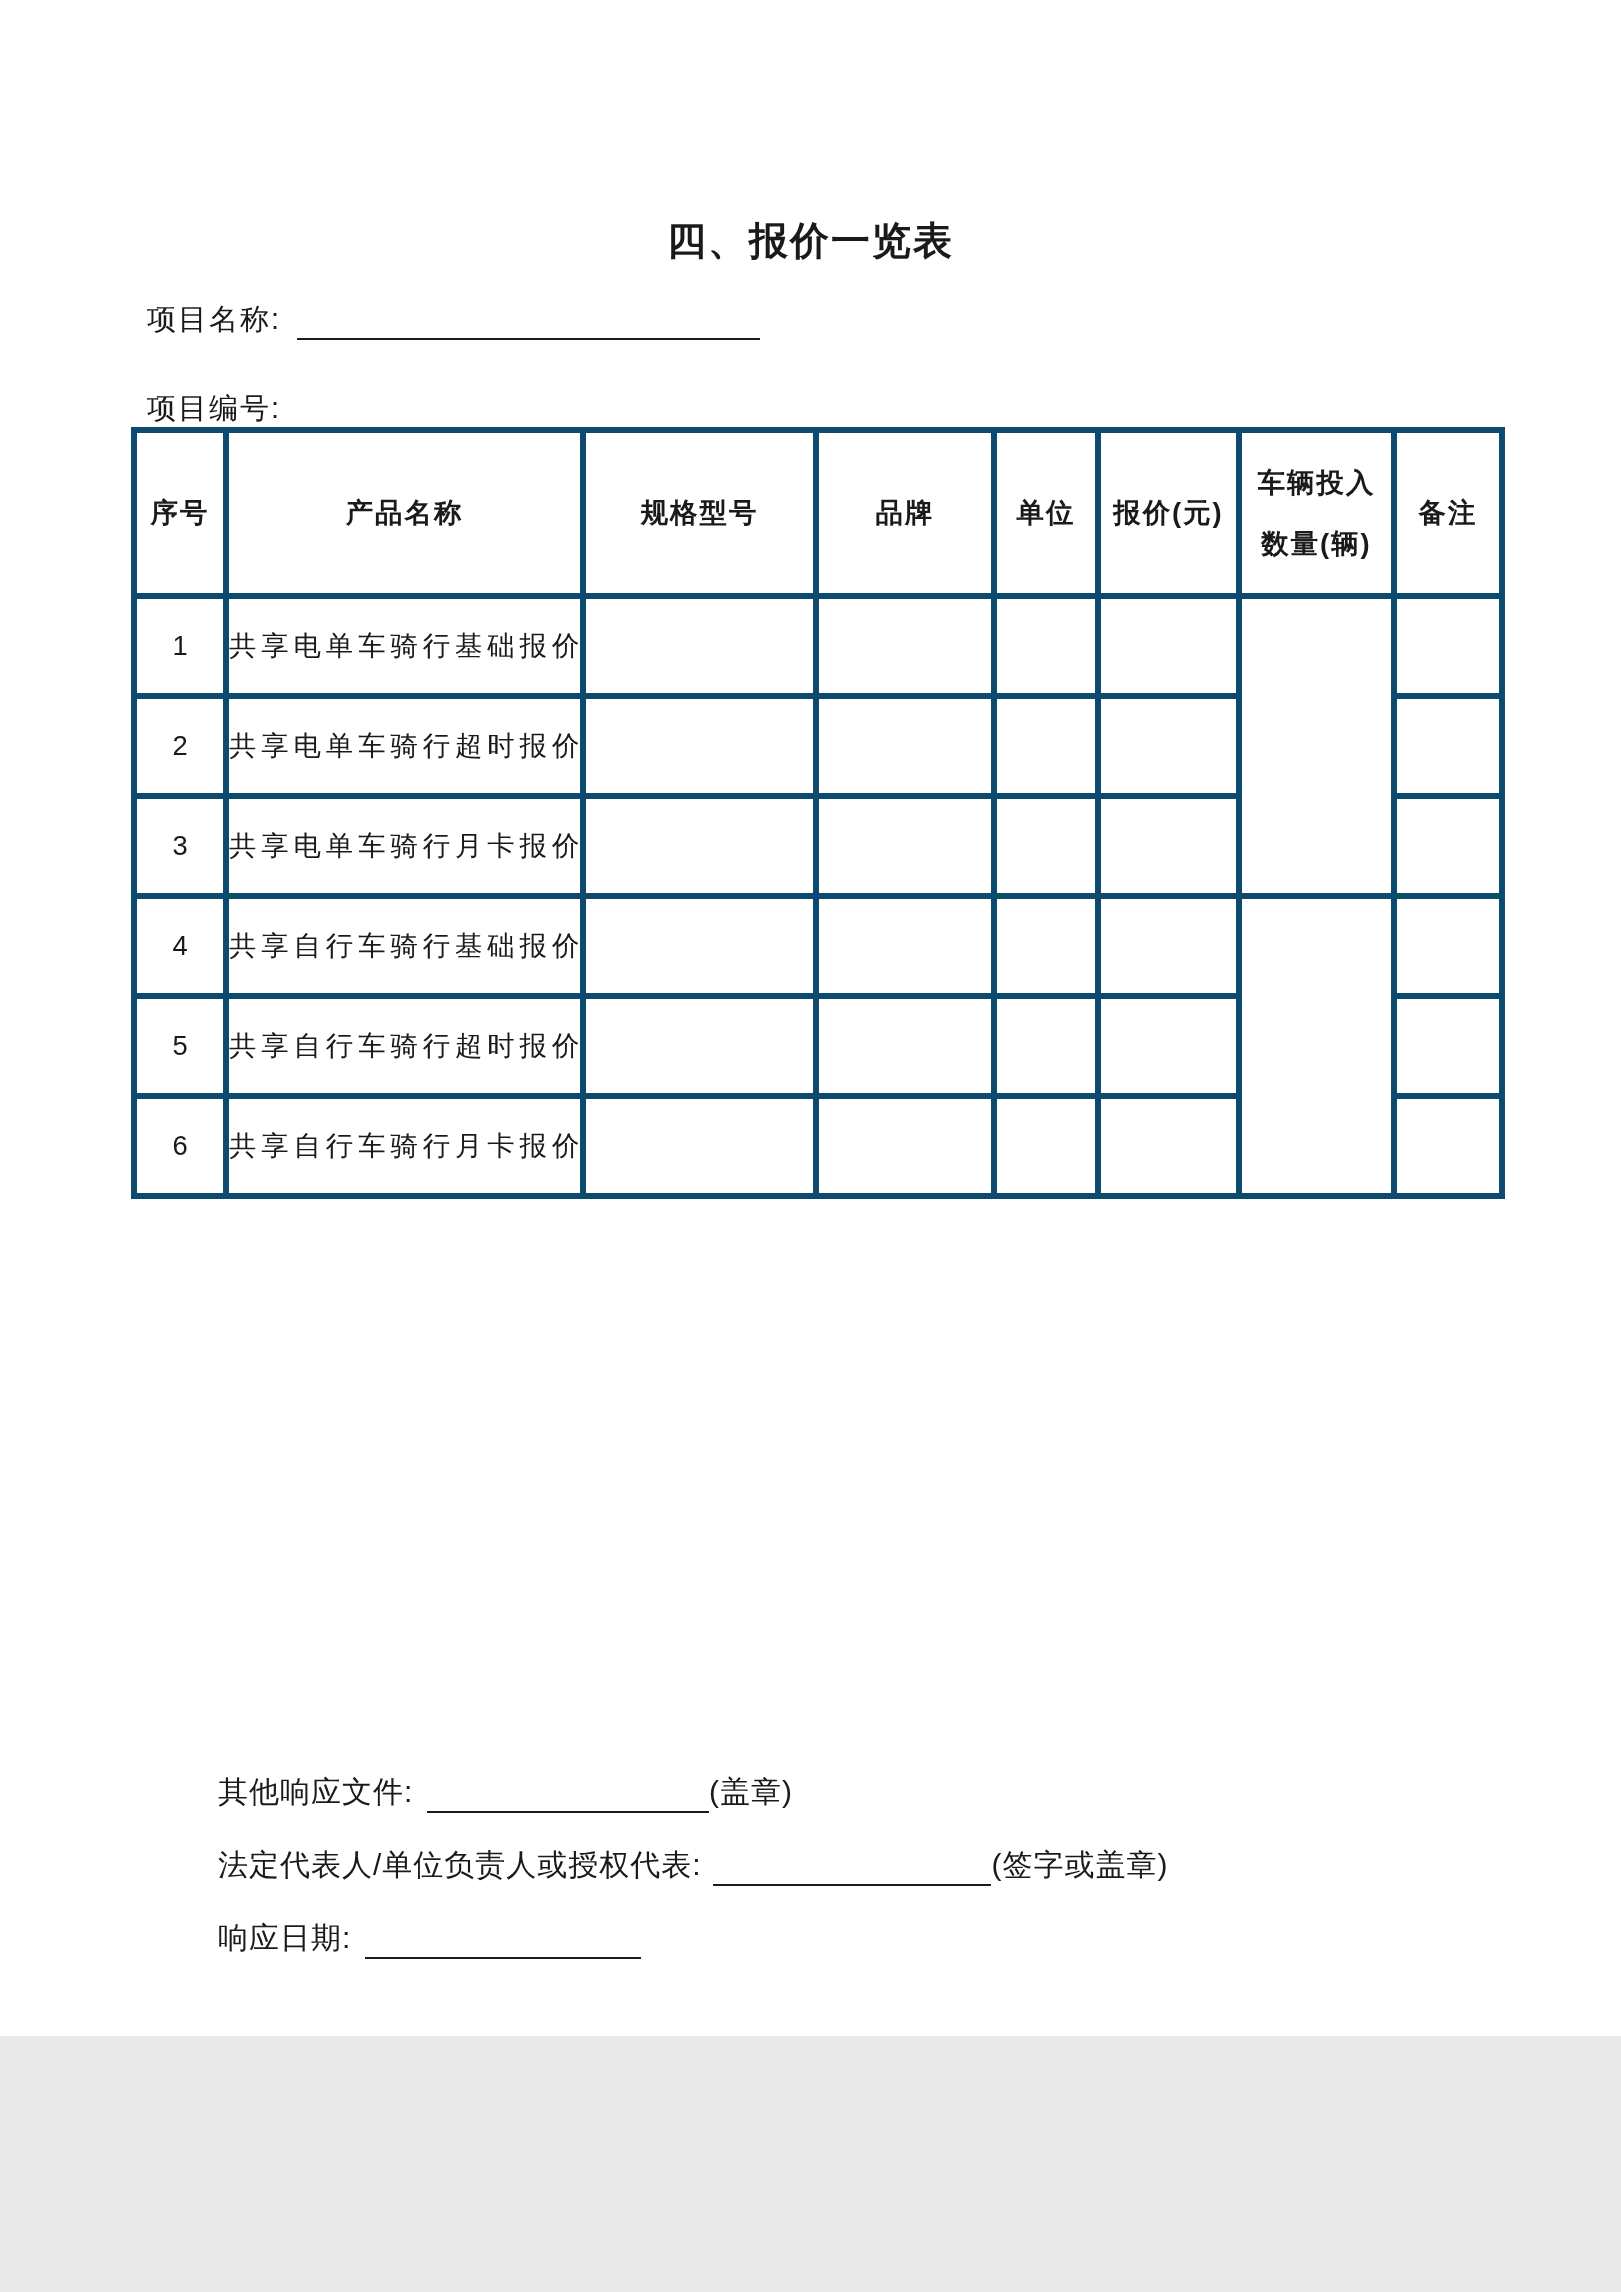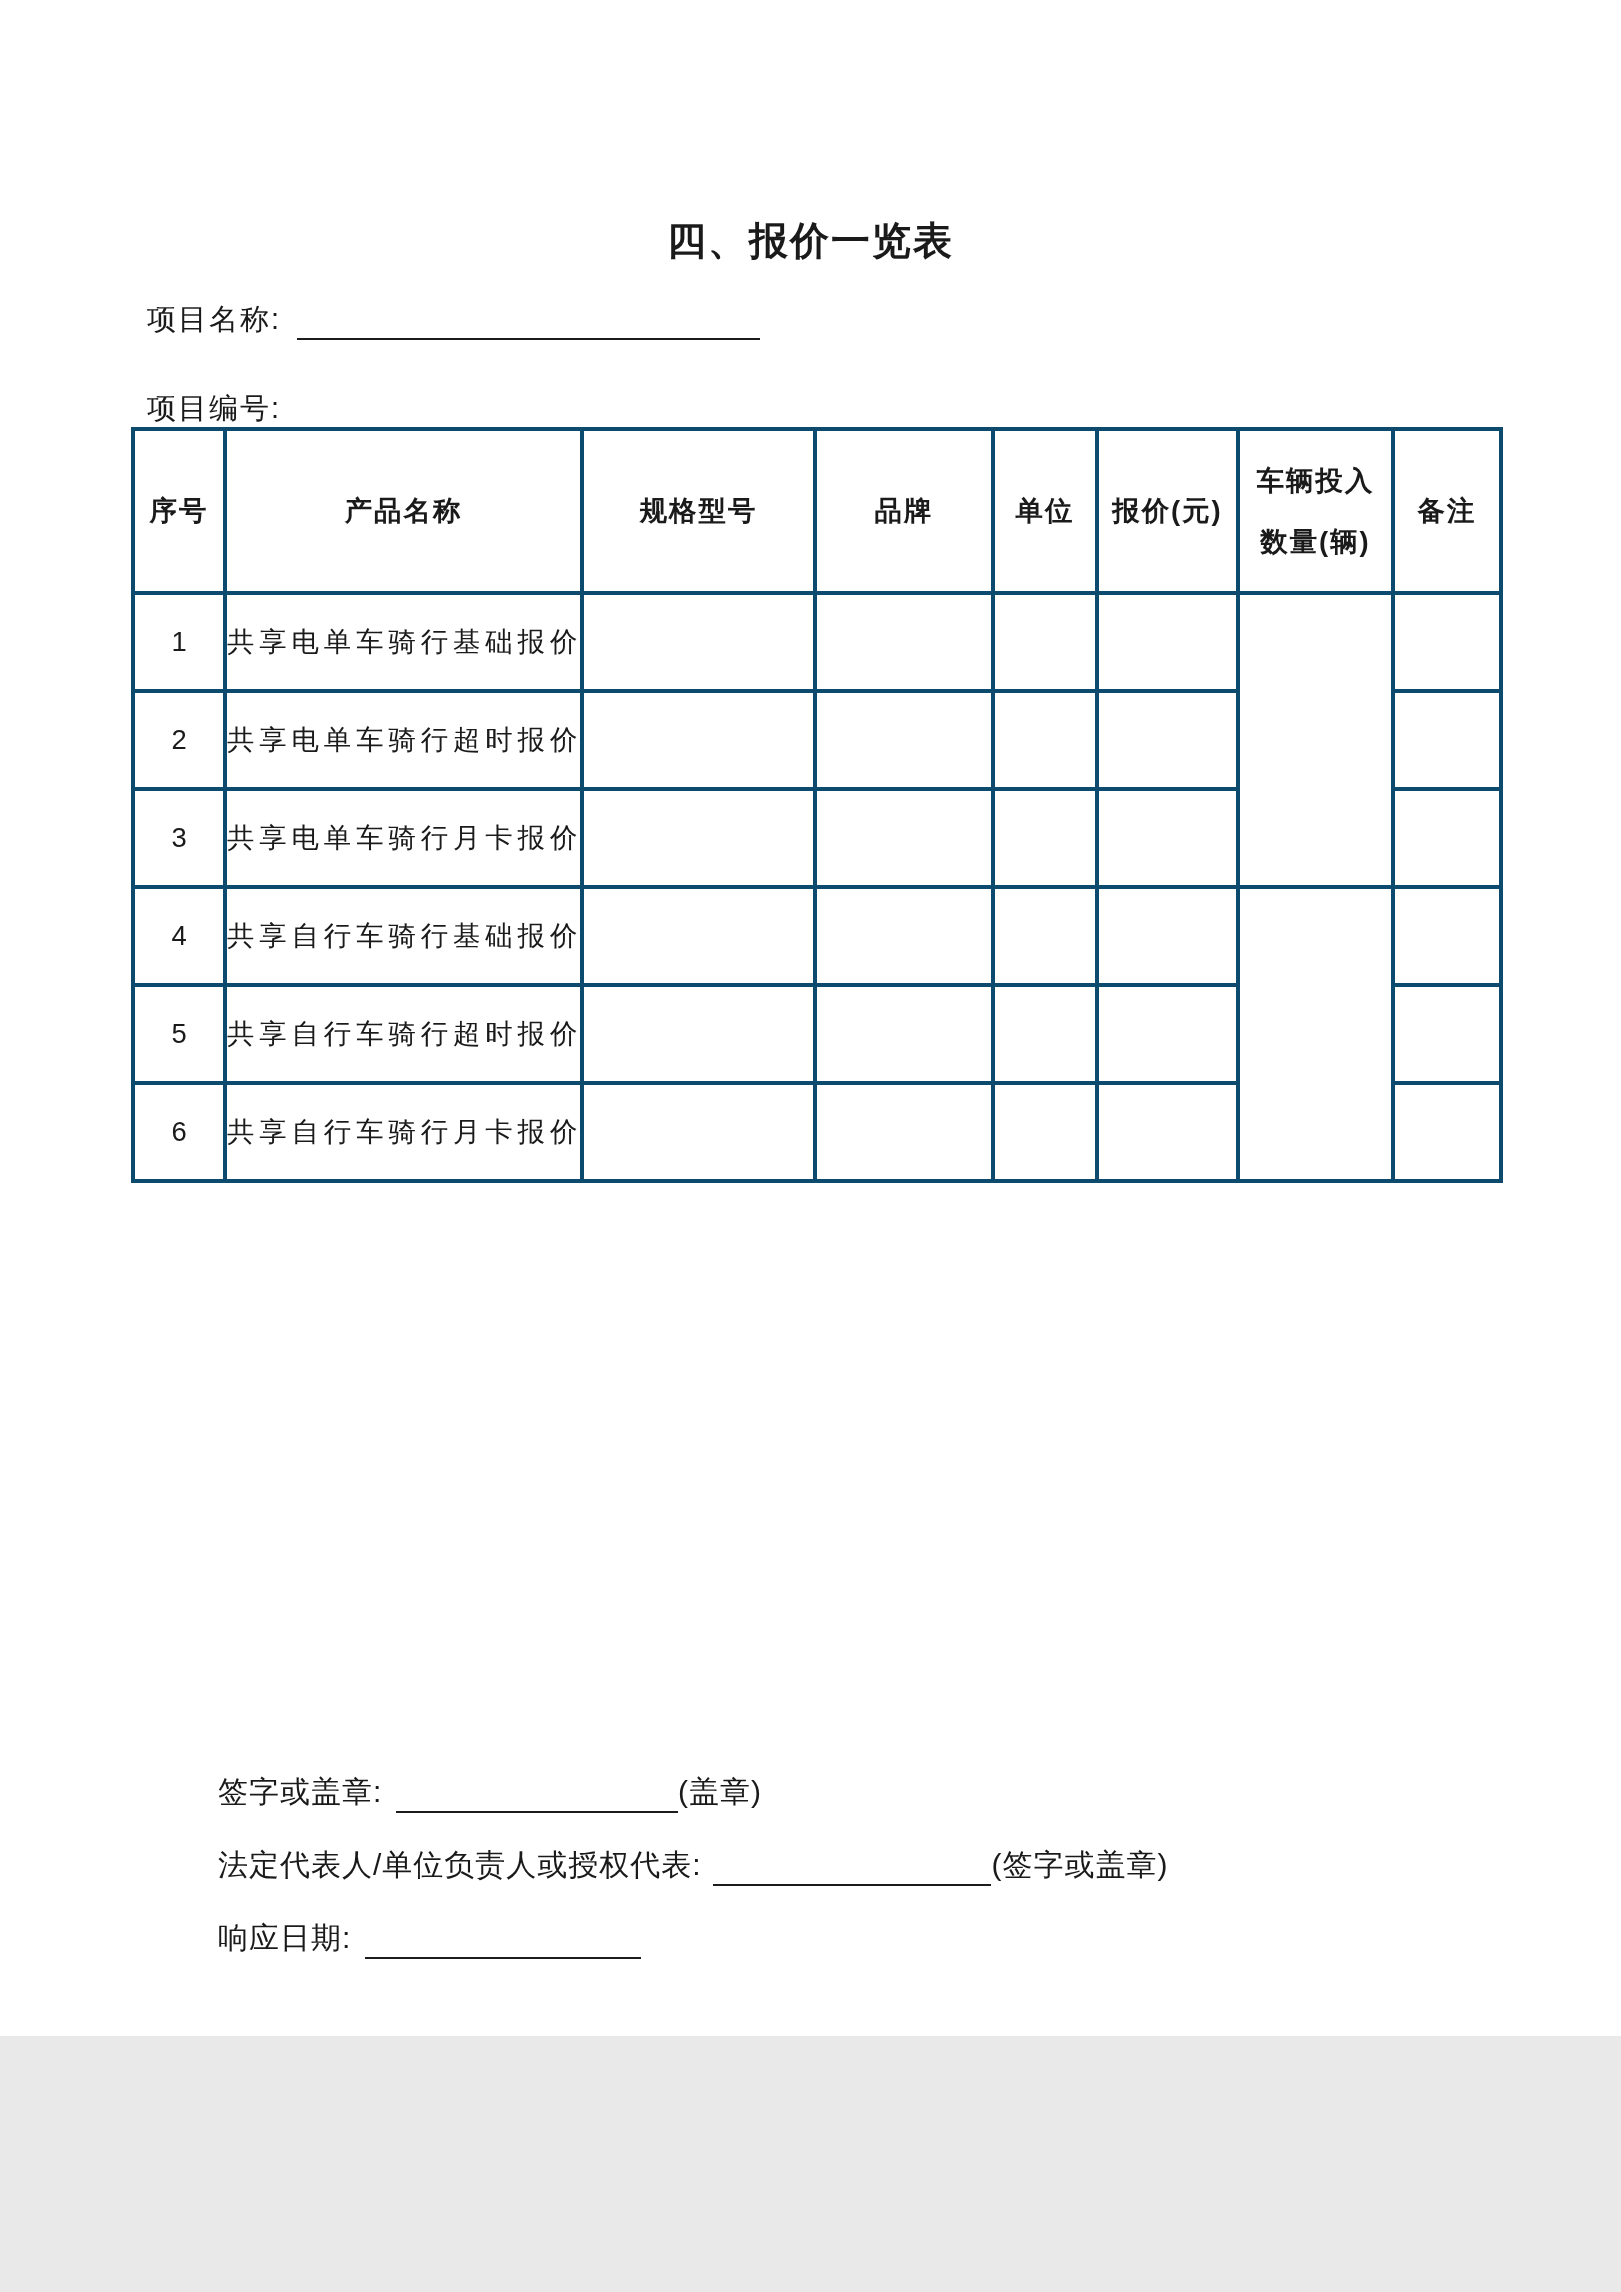--- a/index.html
+++ b/index.html
@@ -24,21 +24,21 @@
   .blank{
     display:inline-block;border-bottom:2.9px solid #1c1c1c;
     height:39px;vertical-align:bottom;
   }
   .field-line .blank{width:463px;margin-left:15.7px;}
   table.quote{
     position:absolute;left:131px;top:427px;
     width:1368px;border-collapse:collapse;table-layout:fixed;
   }
   table.quote th,table.quote td{
-    border:4px solid #0c4a6e;padding:0;text-align:center;vertical-align:middle;
+    border:6px solid #0c4a6e;padding:0;text-align:center;vertical-align:middle;
     overflow:hidden;
   }
   table.quote th{font-size:27.4px;font-weight:bold;letter-spacing:2px;height:160px;}
   table.quote td{font-size:27.4px;height:94px;}
   .vh-line{display:block;line-height:61px;}
   .c-product{font-size:26.5px;letter-spacing:4.9px;white-space:nowrap;margin-top:29px;}
   .notes{
     position:absolute;left:136px;top:1221px;width:1351px;
     font-size:32px;line-height:65px;text-align:justify;
   }
@@ -156,21 +156,21 @@
         <td></td>
         <td></td>
         <td></td>
       </tr>
     </tbody>
   </table>
 
 
   <div class="signature">
     <div class="sig-row">
-      <span>签字或盖章:</span><span class="blank blank-company"></span><span>(盖章)</span>
+      <span>其他响应文件:</span><span class="blank blank-company"></span><span>(盖章)</span>
     </div>
     <div class="sig-row">
       <span>法定代表人/单位负责人或授权代表:</span><span class="blank blank-rep"></span><span>(签字或盖章)</span>
     </div>
     <div class="sig-row">
       <span>响应日期:</span><span class="blank blank-date"></span>
     </div>
   </div>
 
   <div class="page-number">44</div>

